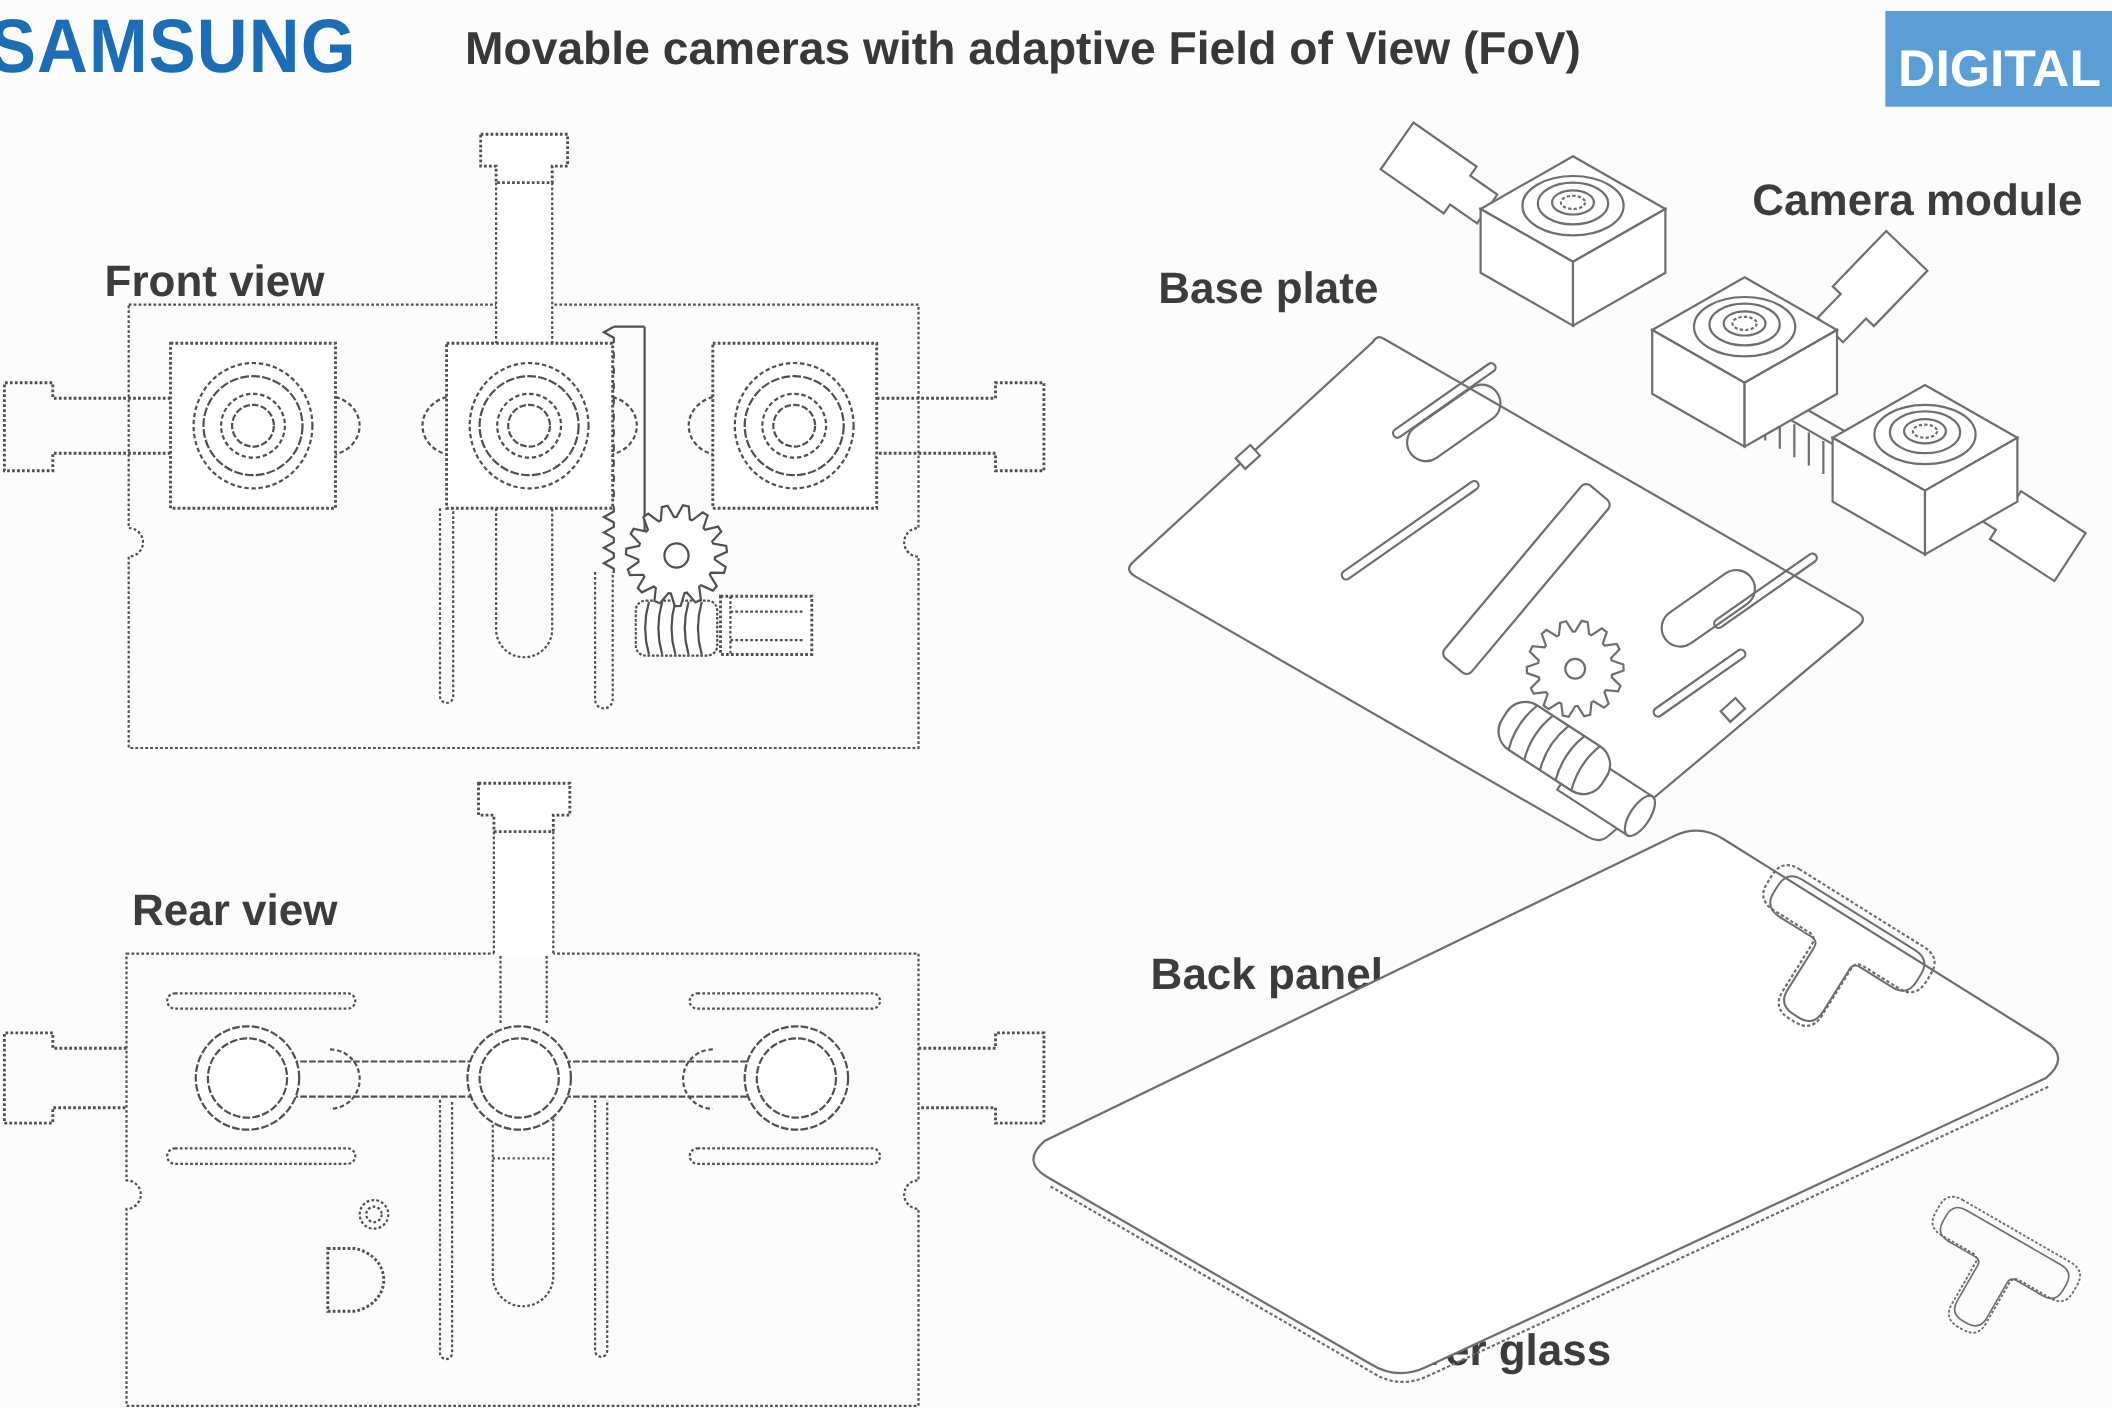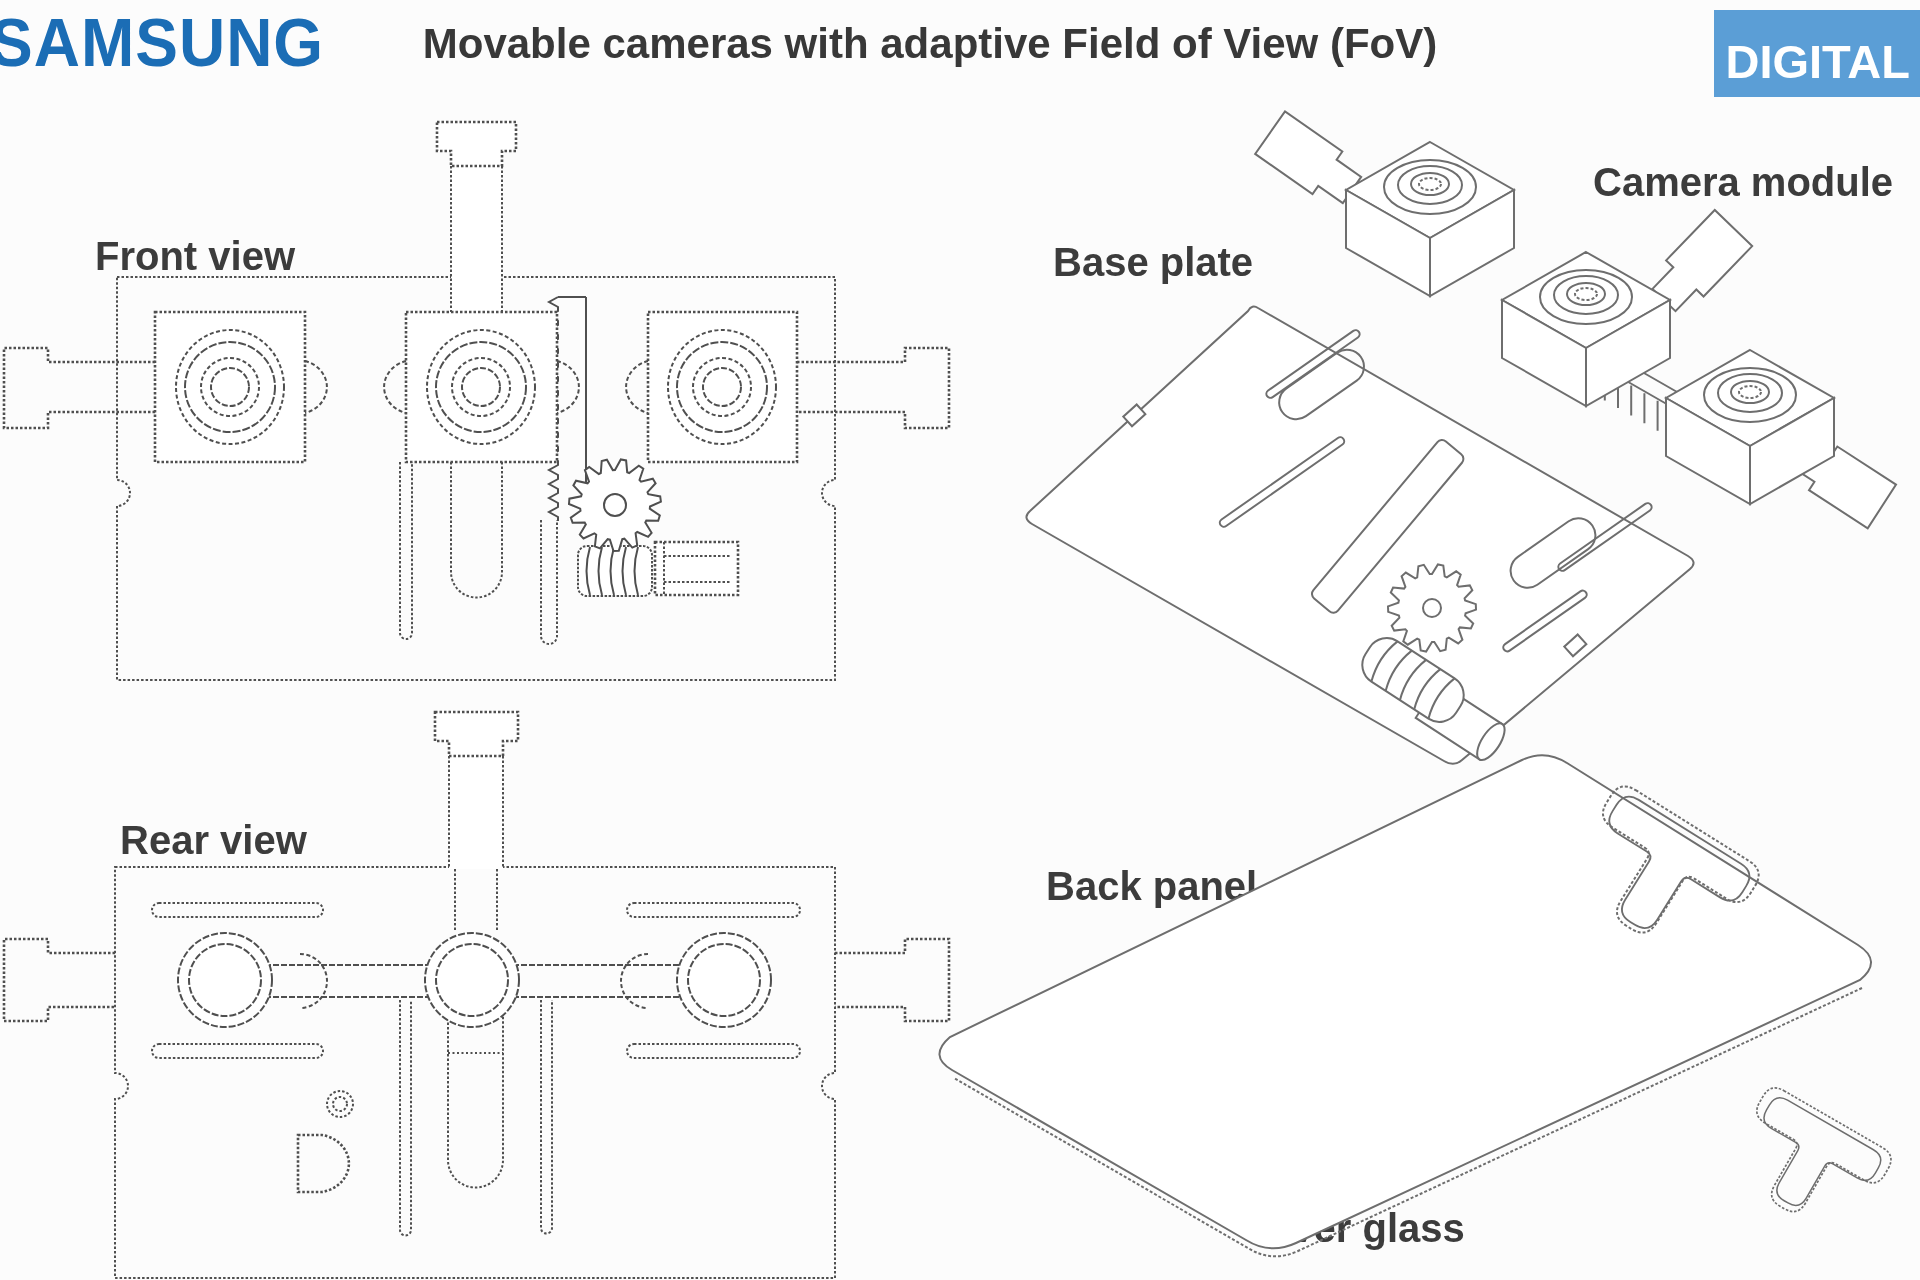--- a/index.html
+++ b/index.html
@@ -23,21 +23,21 @@
     letter-spacing:0px;
   }
   #site-logo .site-name{color:var(--logo-gray,#414141);padding:8px 5px 8px 0;}
   #site-logo .site-suffix{
     background:var(--logo-badge-blue,#5b9ed6);color:#ffffff;padding:24px 10px 8px 12px;
   }
   .draw-label{
     font-size:40px;font-weight:700;color:var(--label-gray,#3c3c3c);white-space:nowrap;
   }
   #lbl-front{left:95px;top:208px;margin-top:26px;}
-  #lbl-rear{left:120px;top:806px;margin-top:12px;}
+  #lbl-rear{left:120px;top:806px;}
   #lbl-baseplate{left:1053px;top:240px;}
   #lbl-cammodule{left:1593px;top:134px;margin-top:26px;}
   #lbl-backpanel{left:1046px;top:864px;}
   #lbl-coverglass{left:1238px;top:1206px;}
   svg{position:absolute;left:0;top:0;}
   .ln{stroke:#4f4f4f;fill:none;stroke-width:2;}
   .dot{stroke-dasharray:2.5 2;}
   .dsh{stroke-dasharray:4 2.5;}
   .bold-ln{stroke-width:2.6;}
   .wfill{fill:#ffffff;}

